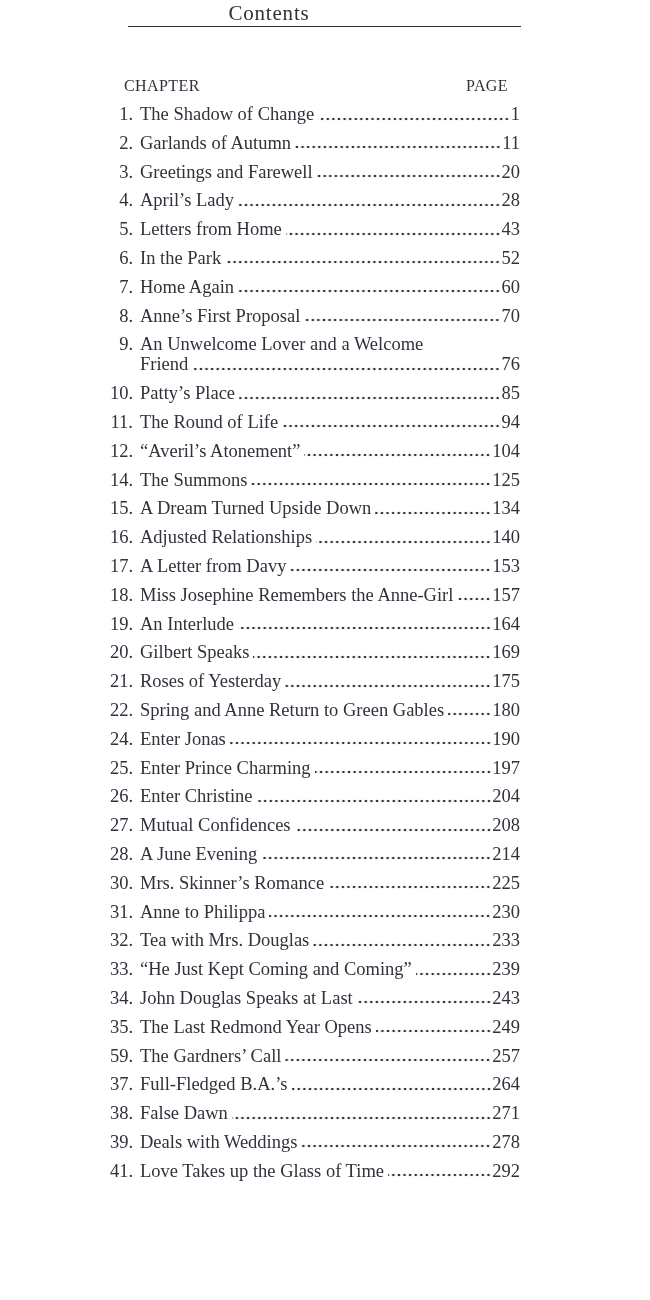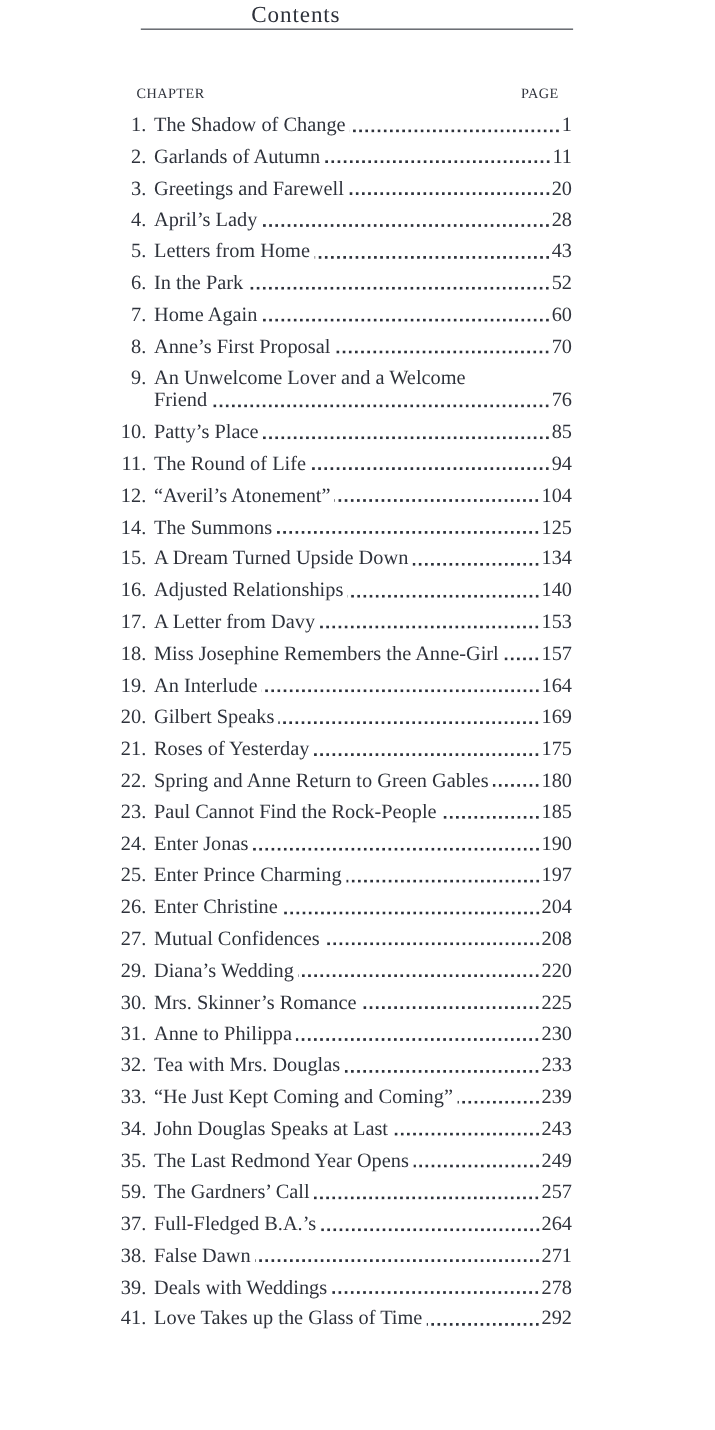--- a/index.html
+++ b/index.html
@@ -36,21 +36,21 @@
   }
   .col-headers {
     position: absolute;
     top: 77px;
     left: 105px;
     width: 415px;
     display: flex;
     justify-content: space-between;
     padding: 0;
     box-sizing: border-box;
-    font-size: 13px;
+    font-size: 16px;
     letter-spacing: 0.4px;
     gap: 39px;
   }
   .col-headers .chapter-h { margin-left: 19px; }
   .col-headers .page-h { margin-right: 12px; }
   .toc {
     position: absolute;
     top: 104px;
     left: 105px;
     width: 415px;
@@ -229,26 +229,20 @@
     <span class="leader"></span>
     <span class="pg">175</span>
   </div>
       <div class="row">
     <span class="num">22.</span>
     <span class="t">Spring and Anne Return to Green Gables</span>
     <span class="leader"></span>
     <span class="pg">180</span>
   </div>
       <div class="row">
-    <span class="num">23.</span>
-    <span class="t">Paul Cannot Find the Rock-People</span>
-    <span class="leader"></span>
-    <span class="pg">185</span>
-  </div>
-      <div class="row">
     <span class="num">24.</span>
     <span class="t">Enter Jonas</span>
     <span class="leader"></span>
     <span class="pg">190</span>
   </div>
       <div class="row">
     <span class="num">25.</span>
     <span class="t">Enter Prince Charming</span>
     <span class="leader"></span>
     <span class="pg">197</span>
@@ -259,24 +253,24 @@
     <span class="leader"></span>
     <span class="pg">204</span>
   </div>
       <div class="row">
     <span class="num">27.</span>
     <span class="t">Mutual Confidences</span>
     <span class="leader"></span>
     <span class="pg">208</span>
   </div>
       <div class="row">
-    <span class="num">29.</span>
-    <span class="t">Diana’s Wedding</span>
-    <span class="leader"></span>
-    <span class="pg">220</span>
+    <span class="num">28.</span>
+    <span class="t">A June Evening</span>
+    <span class="leader"></span>
+    <span class="pg">214</span>
   </div>
       <div class="row">
     <span class="num">30.</span>
     <span class="t">Mrs. Skinner’s Romance</span>
     <span class="leader"></span>
     <span class="pg">225</span>
   </div>
       <div class="row">
     <span class="num">31.</span>
     <span class="t">Anne to Philippa</span>

